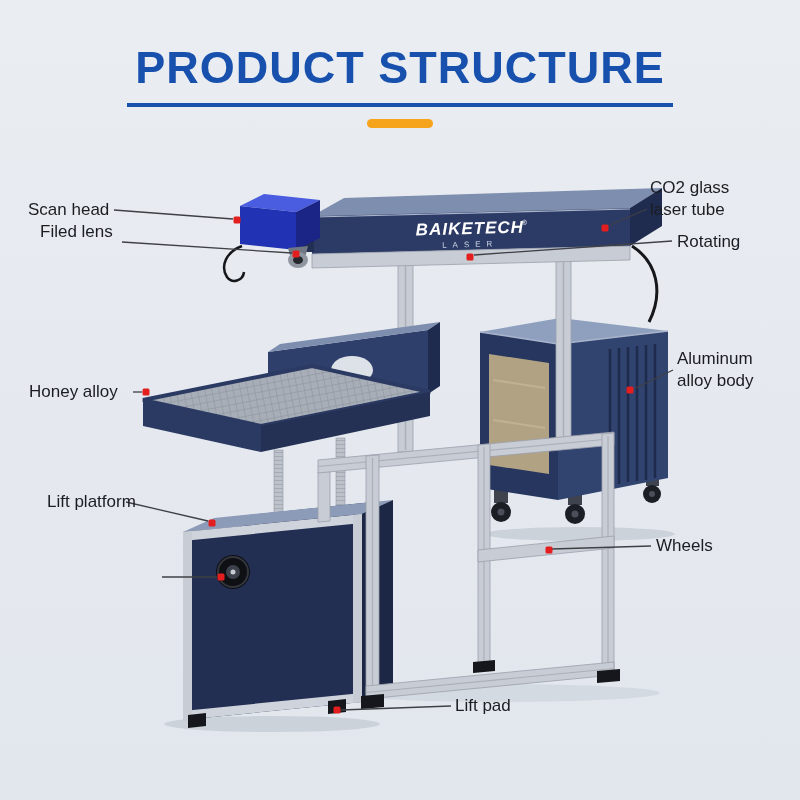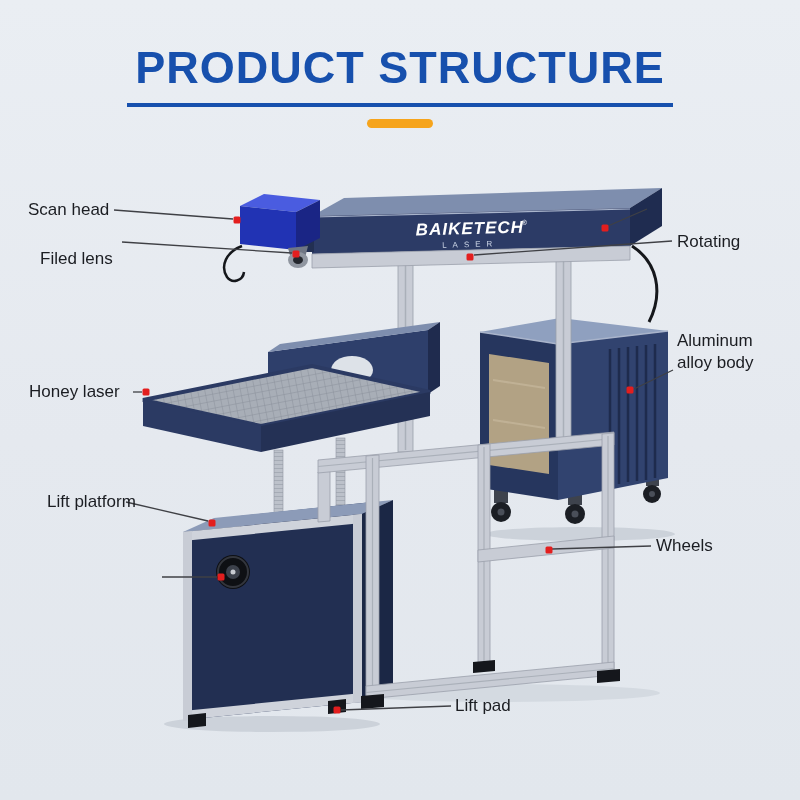--- a/index.html
+++ b/index.html
@@ -198,21 +198,22 @@
       <rect x="217.5" y="573.5" width="7" height="7" rx="1.5"></rect>
       <rect x="333.5" y="706.5" width="7" height="7" rx="1.5"></rect>
       <rect x="601.5" y="224.5" width="7" height="7" rx="1.5"></rect>
       <rect x="466.5" y="253.5" width="7" height="7" rx="1.5"></rect>
       <rect x="626.5" y="386.5" width="7" height="7" rx="1.5"></rect>
       <rect x="545.5" y="546.5" width="7" height="7" rx="1.5"></rect>
     </g>
   </svg>
 
   <div class="part-label" style="left:28px;top:199px;">Scan head</div>
-  <div class="part-label" style="left:40px;top:248px;text-align:right;">Filed lens</div>
-  <div class="part-label" style="left:29px;top:381px;">Honey laser</div>
+  <div class="part-label" style="left:40px;top:221px;text-align:right;">Filed lens</div>
+  <div class="part-label" style="left:29px;top:381px;">Honey alloy</div>
   <div class="part-label" style="left:27px;top:491px;margin-left:20px;">Lift platform</div>
   <div class="part-label" style="left:455px;top:695px;">Lift pad</div>
+  <div class="part-label w100" style="left:650px;top:177px;">CO2 glass laser tube</div>
   <div class="part-label" style="left:677px;top:231px;">Rotating</div>
-  <div class="part-label w100" style="left:677px;top:330px;">Aluminum alloy body</div>
+  <div class="part-label w100" style="left:677px;top:348px;">Aluminum alloy body</div>
   <div class="part-label" style="left:656px;top:535px;text-align:center;">Wheels</div>
 
 </div>
 
 </body></html>

